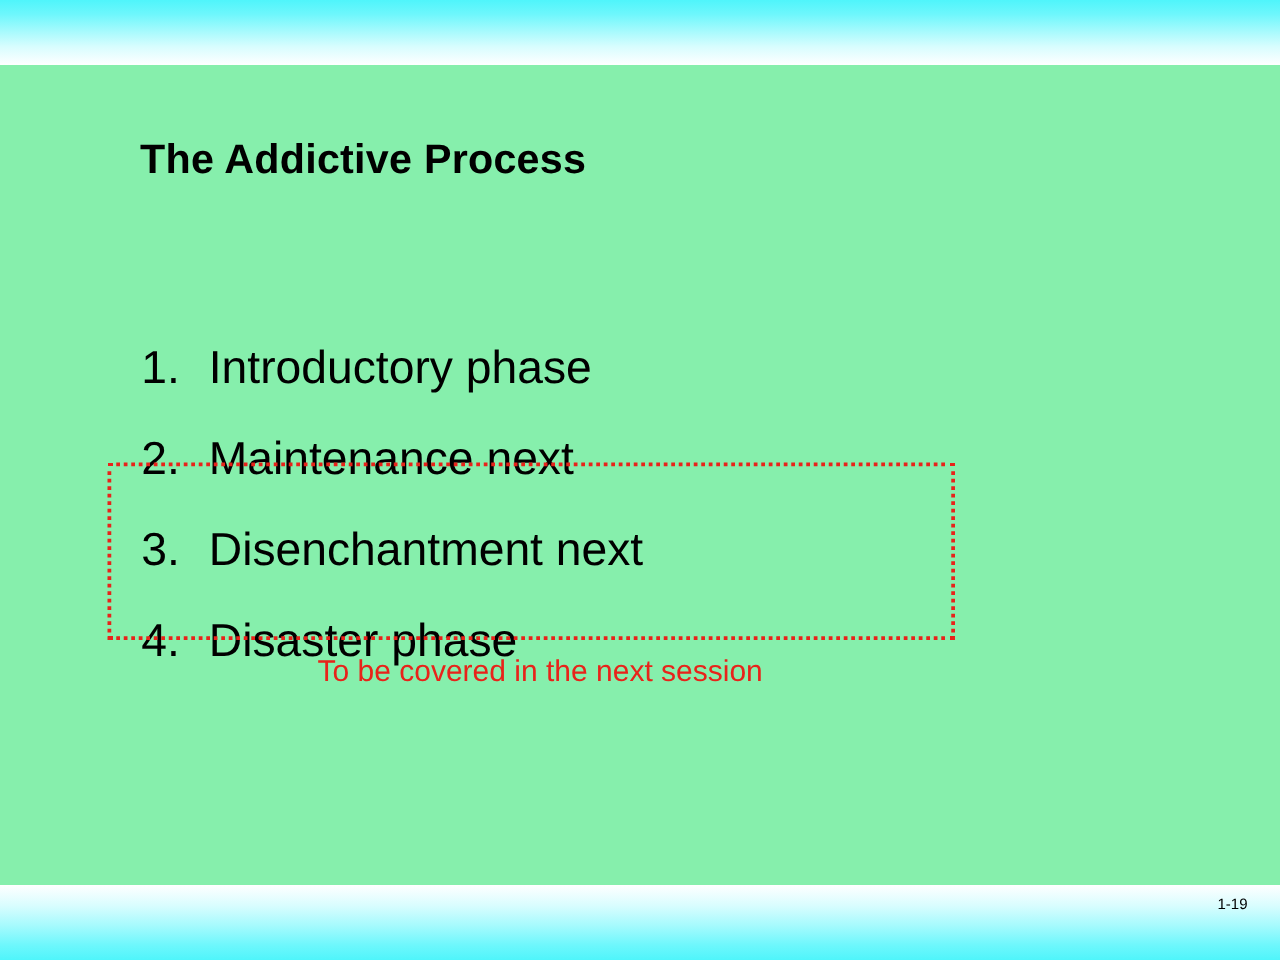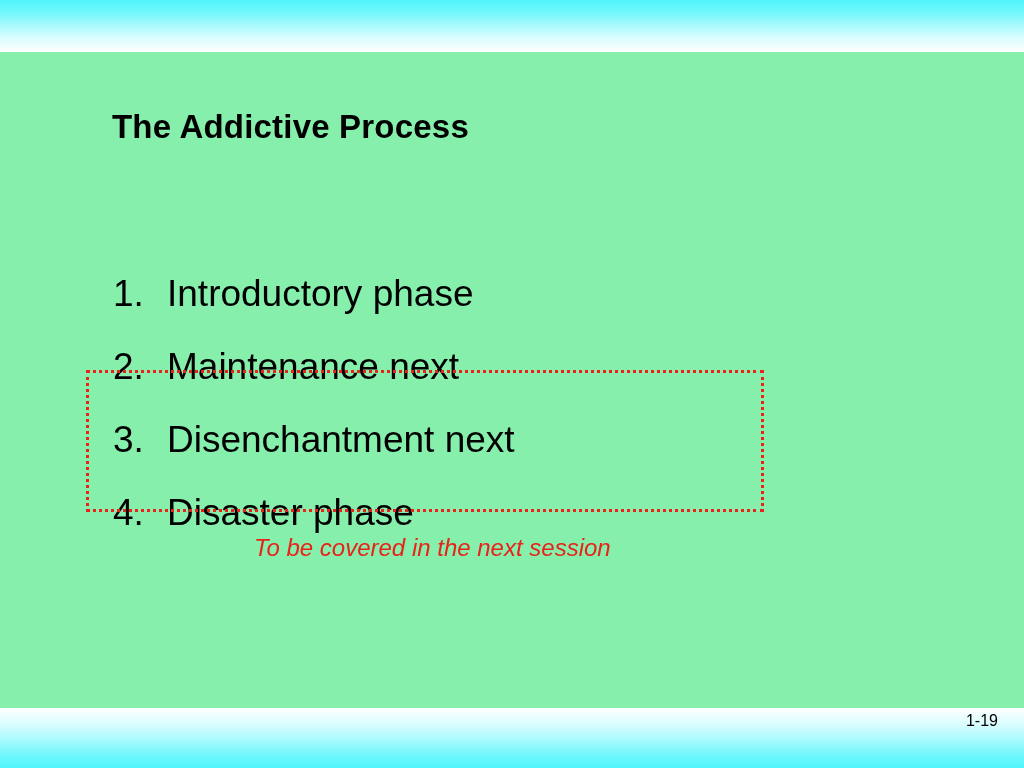--- a/index.html
+++ b/index.html
@@ -73,30 +73,28 @@
     height: 142px;
     border: 3px dotted #e8231a;
     box-sizing: border-box;
     pointer-events: none;
   }
   .note {
     position: absolute;
     left: 254px;
     top: 524px;
     font-size: 24px;
-    font-style: italic;
     color: #e8231a;
     white-space: nowrap;
-    margin-top: 10px;
   }
   .page-num {
     position: absolute;
     right: 26px;
     bottom: 38px;
-    font-size: 16px;
+    font-size: 12px;
     color: #000000;
   }
 </style>
 </head>
 <body>
 
 <div class="slide">
 
   <div class="band-top"></div>
   <div class="band-bottom"></div>

